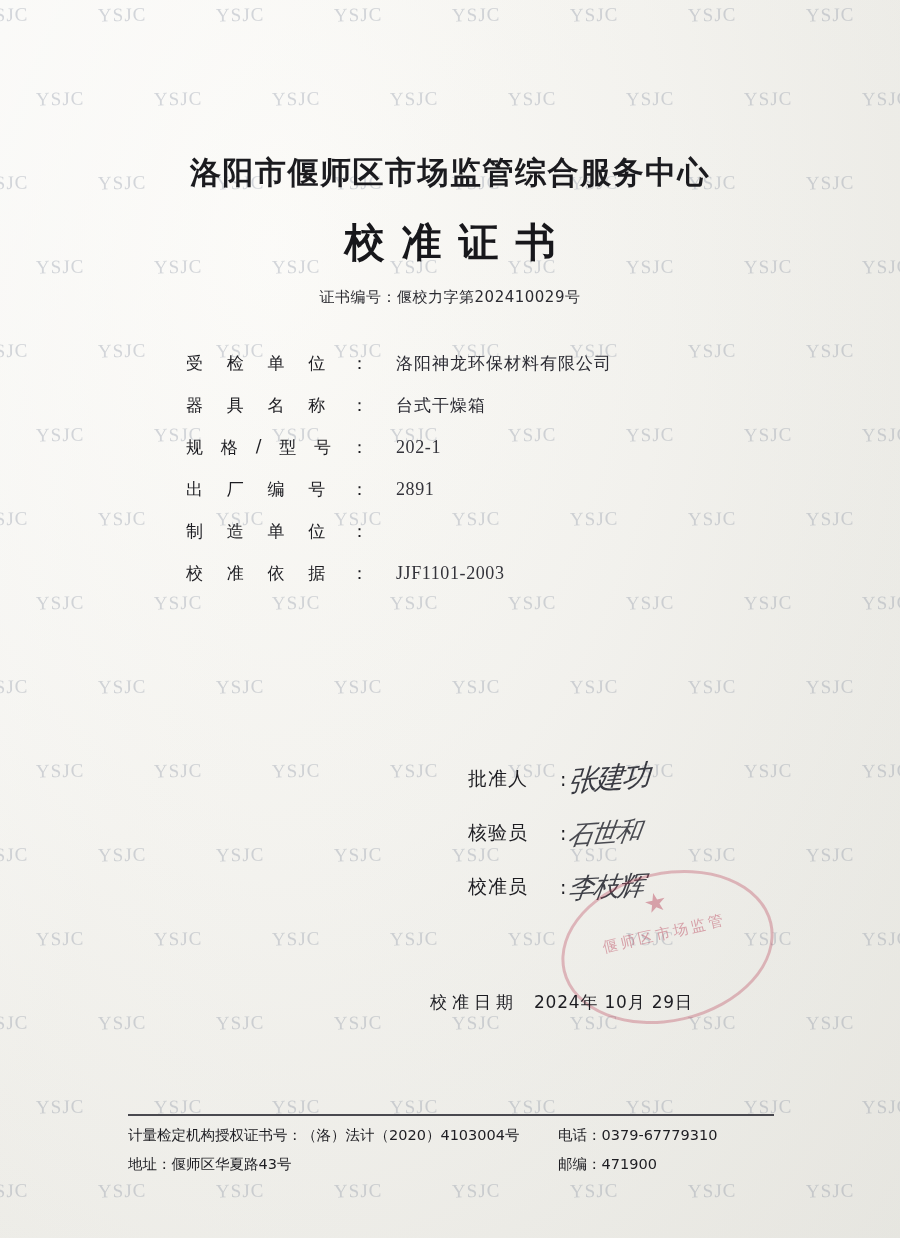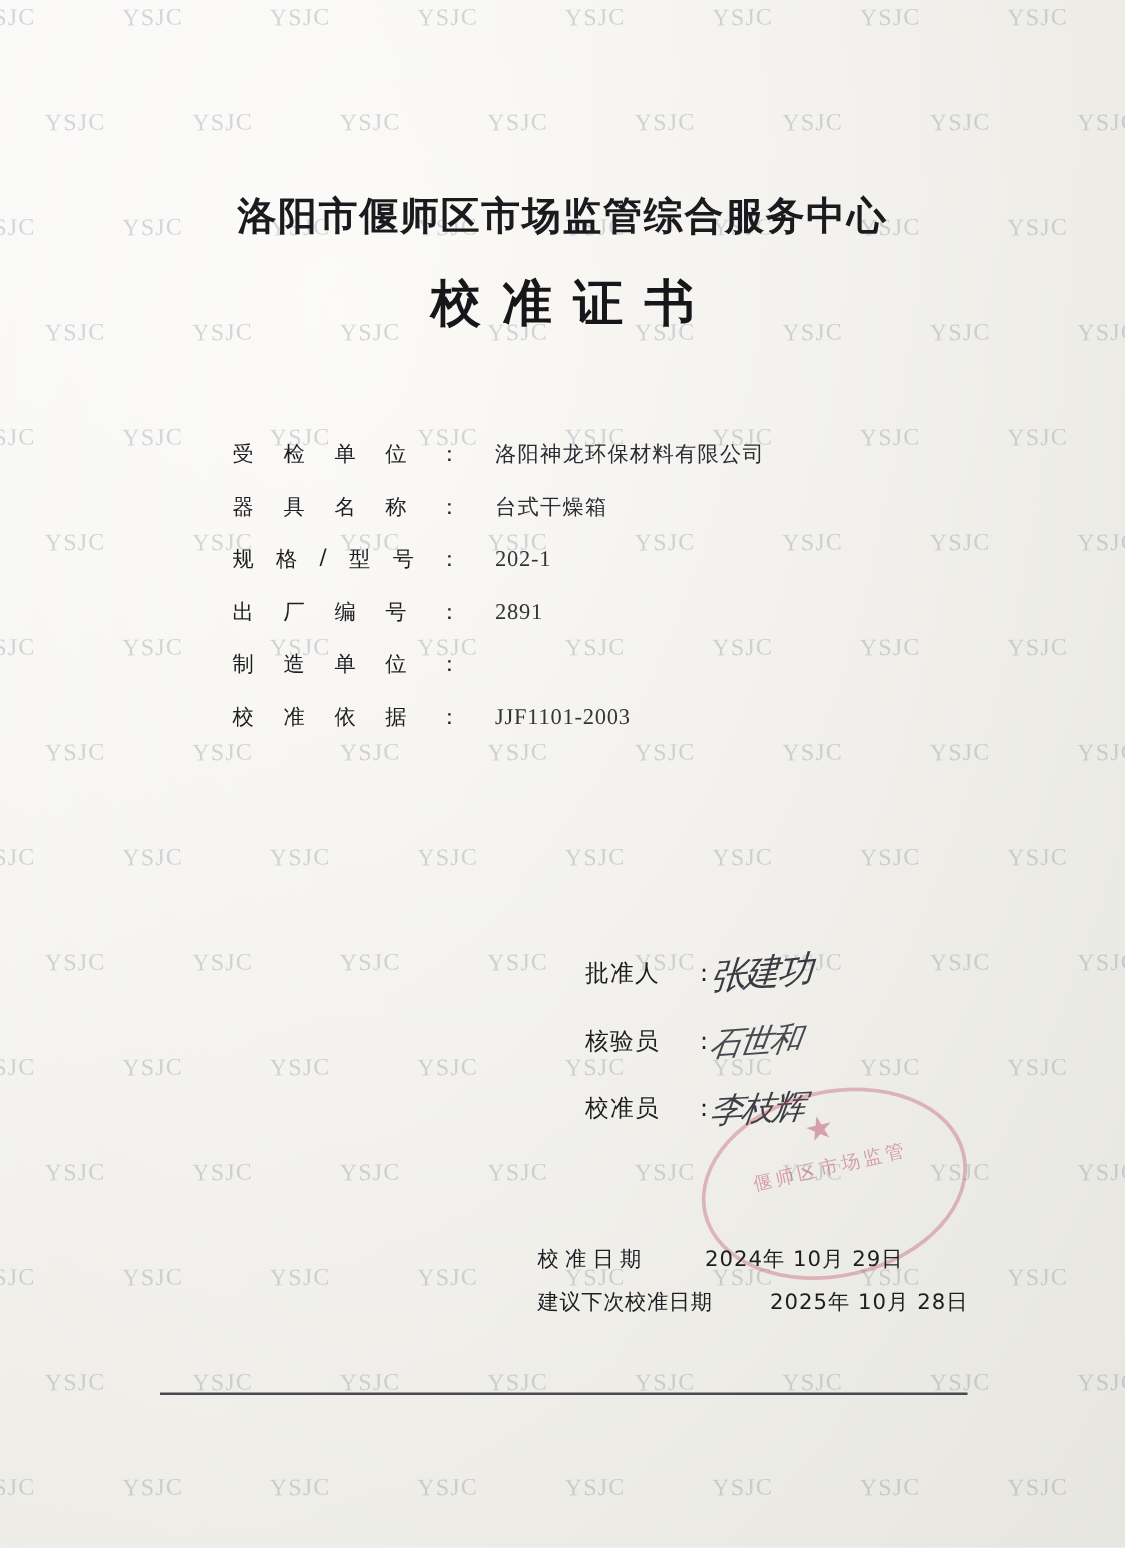--- a/index.html
+++ b/index.html
@@ -212,26 +212,25 @@
 
   
   .dates {
     position: absolute;
     top: 985px;
     left: 430px;
     width: 400px;
   }
   .date-row {
     display: flex;
-    align-items: flex-end;
+    align-items: center;
     height: 34px;
     font-family: "DejaVu Sans", sans-serif;
     font-size: 17px;
     color: #1d1d22;
-    gap: 30px;
   }
   .date-label { letter-spacing: 5px; }
   .date-label.tight { letter-spacing: 0.5px; }
   .date-value {
     font-family: "DejaVu Sans", sans-serif;
     font-size: 17px;
     color: #1d1d22;
     margin-left: 16px;
     letter-spacing: 0.8px;
   }
@@ -388,20 +387,21 @@
       <div class="wm" style="left: 452px; top: 1180px;">YSJC</div>
       <div class="wm" style="left: 570px; top: 1180px;">YSJC</div>
       <div class="wm" style="left: 688px; top: 1180px;">YSJC</div>
       <div class="wm" style="left: 806px; top: 1180px;">YSJC</div>
     </div>
 
   <div class="content">
 
     <div class="org-title">洛阳市偃师区市场监管综合服务中心</div>
     <div class="doc-title">校准证书</div>
+    <div class="cert-no">证书编号：偃校力字第202410029号</div>
 
     <div class="fields" id="fields">
         <div class="field-row">
           <div class="field-label">
             <span class="lb-char">受</span>
             <span class="lb-char">检</span>
             <span class="lb-char">单</span>
             <span class="lb-char">位</span>
             <span class="lb-colon">：</span>
           </div>
@@ -481,22 +481,28 @@
       <div class="ring"></div>
       <div class="seal-star">★</div>
       <div class="seal-text">偃师区市场监管</div>
     </div>
 
     <div class="dates" id="dates">
         <div class="date-row">
           <span class="date-label">校准日期</span>
           <span class="date-value">2024年 10月 29日</span>
         </div>
-        <div class="date-row">
-          <span class="date-label tight">建议下次校准日期</span>
-          <span class="date-value">2025年 10月 28日</span>
-        </div>
       </div>
 
     <div class="footer-rule"></div>
+    <div class="footer">
+      <div class="footer-row">
+        <div class="footer-left">计量检定机构授权证书号：（洛）法计（2020）4103004号</div>
+        <div class="footer-right">电话：0379-67779310</div>
+      </div>
+      <div class="footer-row">
+        <div class="footer-left">地址：偃师区华夏路43号</div>
+        <div class="footer-right">邮编：471900</div>
+      </div>
+    </div>
 
   </div>
 </div>
 
 </body></html>

